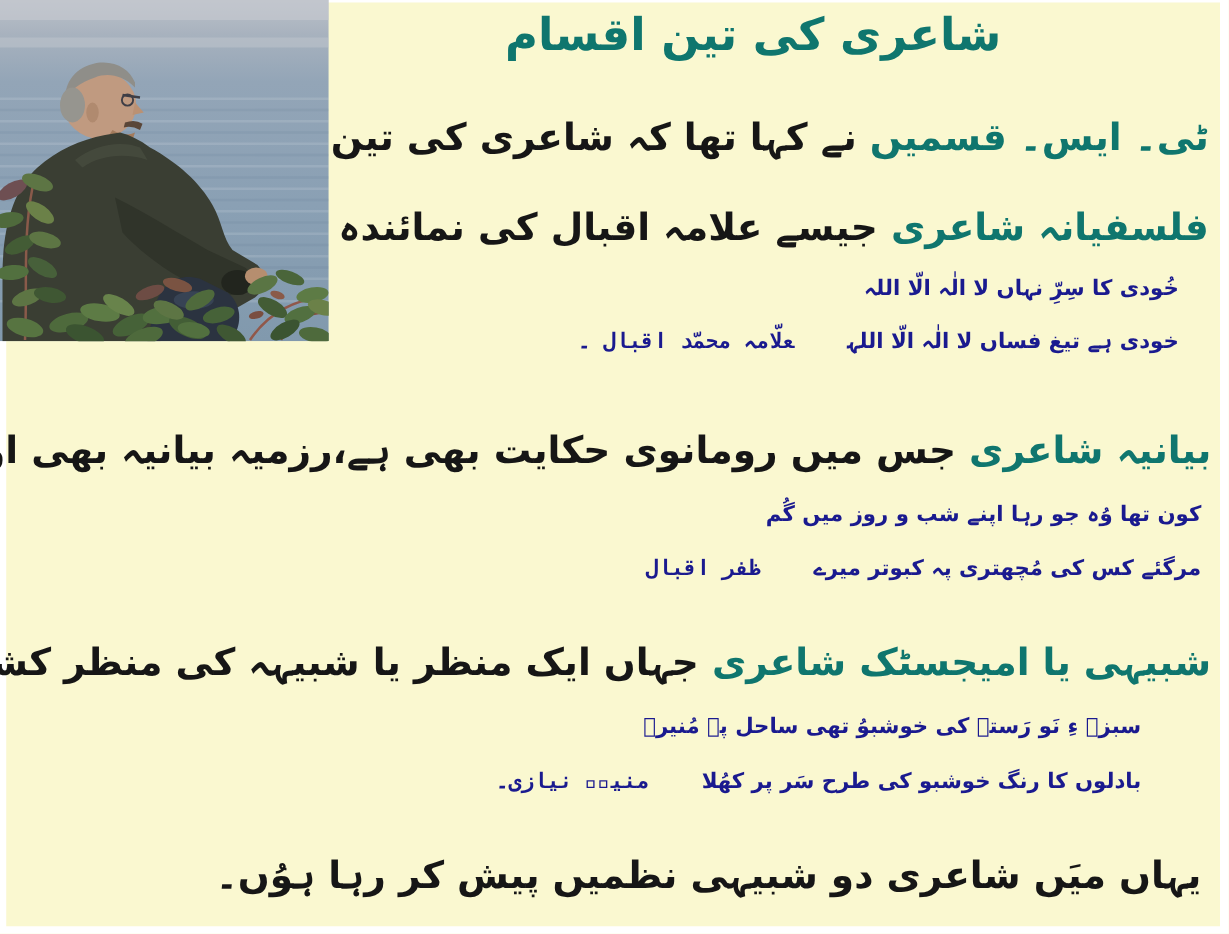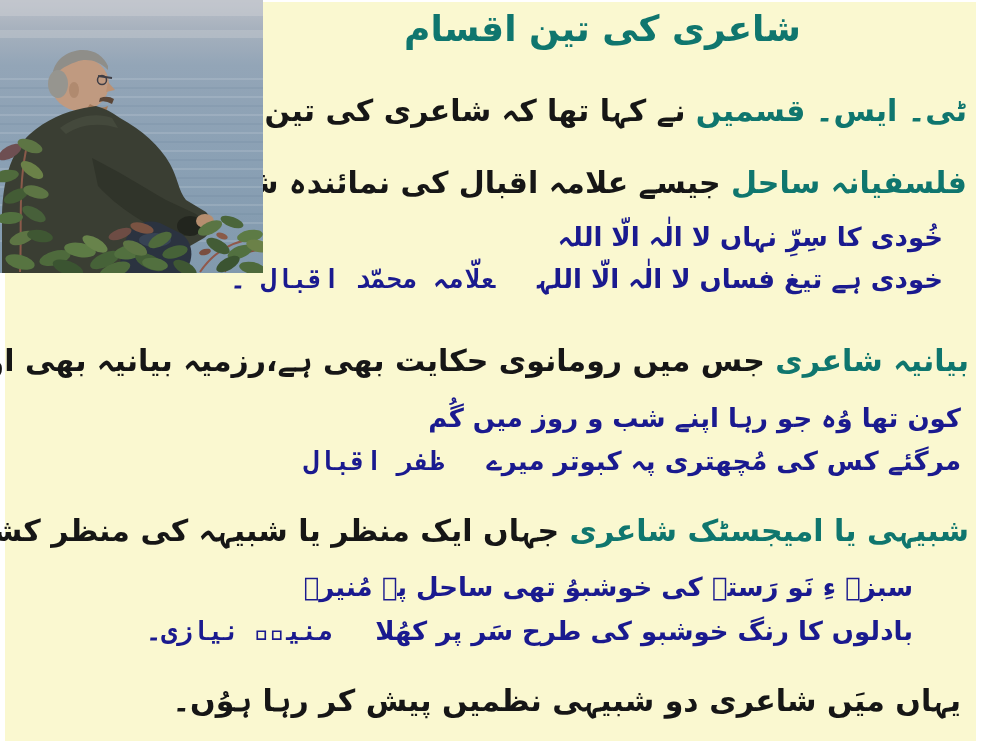--- a/index.html
+++ b/index.html
@@ -18,21 +18,21 @@
   }
   .tl{
     position:absolute;z-index:2;
     direction:rtl;text-align:right;white-space:nowrap;
     font-weight:bold;color:#161616;line-height:1.25;
   }
   .maroon{color:#0f766e;}
   .blue{color:#1A1A8F;}
   .title-size{font-size:36px;}
   .body-size{font-size:30px;}
-  .verse-size{font-size:26px;}
+  .verse-size{font-size:17px;}
   .attr{margin-right:42px;font-family:Liberation Mono, monospace;}
   .seg{display:inline;}
 </style>
 </head>
 <body>
 
 <div class="canvas"></div>
 
 <figure class="photo" style="margin:0">
   <svg width="263" height="273" viewBox="0 0 263 273" xmlns="http://www.w3.org/2000/svg">
@@ -132,21 +132,21 @@
   </svg>
 </figure>
 
 <div class="tl title-size maroon" style="top:6px; right:182px">شاعری کی تین اقسام</div>
 
 <div class="tl body-size" style="top:92px; right:16px">
   <span class="seg maroon">ٹی۔ ایس۔ قسمیں</span><span class="seg"> نے کہا تھا کہ شاعری کی تین قسمیں ہیں</span>
 </div>
 
 <div class="tl body-size" style="top:164px; right:16px">
-  <span class="seg maroon">فلسفیانہ ساحل</span><span class="seg"> جیسے علامہ اقبال کی نمائندہ شاعری</span>
+  <span class="seg maroon">فلسفیانہ شاعری</span><span class="seg"> جیسے علامہ اقبال کی نمائندہ شاعری</span>
 </div>
 <div class="tl verse-size blue" style="top:221px; right:40px">خُودی کا  سِرِّ نہاں لا الٰہ الّا اللہ</div>
 <div class="tl verse-size blue" style="top:263px; right:40px">
   <span class="seg">خودی ہے تیغ فساں لا الٰہ الّا اللہ</span><span class="seg attr">علّامہ محمّد اقبال ۔</span>
 </div>
 
 <div class="tl body-size" style="top:342px; right:14px">
   <span class="seg maroon">بیانیہ شاعری</span><span class="seg"> جس میں رومانوی حکایت بھی ہے،رزمیہ بیانیہ بھی اور مرثیہ بھی ۔</span>
 </div>
 <div class="tl verse-size blue" style="top:402px; right:22px">کون تھا وُہ جو رہا اپنے شب و روز میں گُم</div>

